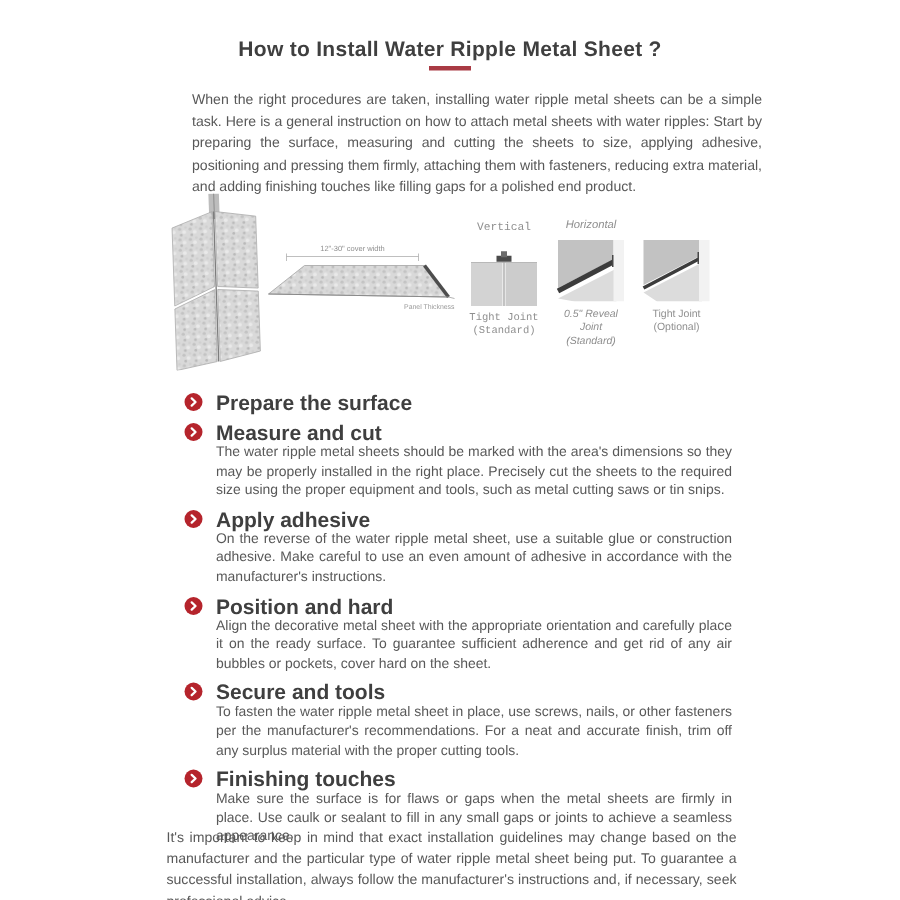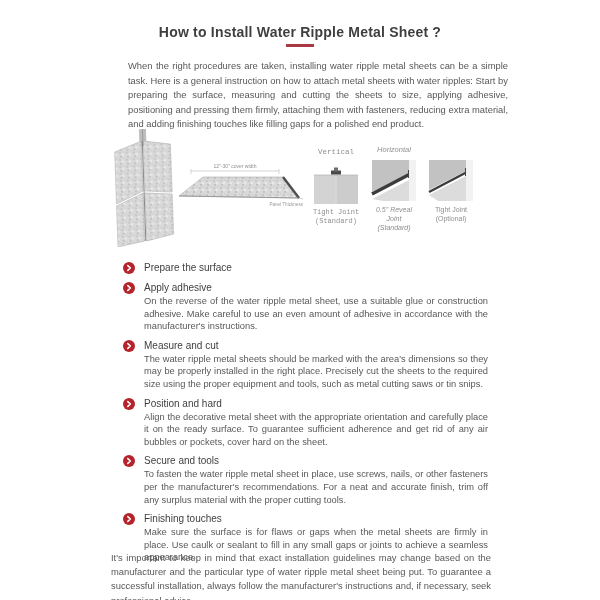--- a/index.html
+++ b/index.html
@@ -24,21 +24,21 @@
   .j1{left:311px;top:20px;font-family:Liberation Mono, monospace;}
   .j2{left:369px;top:17px;font-style:italic;}
   .j3{left:426px;top:17px;}
 
   .steps{position:absolute;top:262px;left:123px;width:368px;}
   .step{display:flex;margin-bottom:7px;}
   .step-icon{width:12px;height:12px;border-radius:50%;background:#b5242c;flex:none;
              display:flex;align-items:center;justify-content:center;margin-top:0;}
   .step-icon svg{display:block;}
   .step-body{margin-left:9px;}
-  .step-title{font-size:10px;font-weight:400;color:#3f3f3f;line-height:12px;margin-bottom:1px;}
+  .step-title{font-size:14px;font-weight:700;color:#3f3f3f;line-height:12px;margin-bottom:1px;}
   .step-desc{font-size:9.3px;line-height:12.6px;color:#585858;text-align:justify;width:344px;}
 
   .closing{position:absolute;top:551px;left:111px;width:380px;font-size:9.4px;
            line-height:14.2px;color:#585858;text-align:justify;}
 
   svg text{font-family:"Liberation Sans","DejaVu Sans",sans-serif;}
 </style>
 </head>
 <body>
 
@@ -150,44 +150,44 @@
       </div>
     </div>
 
     <div class="step">
       <span class="step-icon">
         <svg width="8" height="8" viewBox="0 0 10 10">
             <path d="M3.5 2 L6.7 5 L3.5 8" stroke="#ffffff" stroke-width="1.9" fill="none" stroke-linecap="round" stroke-linejoin="round"></path>
           </svg>
       </span>
       <div class="step-body">
+        <div class="step-title">Measure and cut</div>
+        <div class="step-desc">The water ripple metal sheets should be marked with the area's dimensions so they may be properly installed in the right place. Precisely cut the sheets to the required size using the proper equipment and tools, such as metal cutting saws or tin snips.</div>
+      </div>
+    </div>
+
+    <div class="step">
+      <span class="step-icon">
+        <svg width="8" height="8" viewBox="0 0 10 10">
+            <path d="M3.5 2 L6.7 5 L3.5 8" stroke="#ffffff" stroke-width="1.9" fill="none" stroke-linecap="round" stroke-linejoin="round"></path>
+          </svg>
+      </span>
+      <div class="step-body">
         <div class="step-title">Apply adhesive</div>
         <div class="step-desc">On the reverse of the water ripple metal sheet, use a suitable glue or construction adhesive. Make careful to use an even amount of adhesive in accordance with the manufacturer's instructions.</div>
       </div>
     </div>
 
     <div class="step">
       <span class="step-icon">
         <svg width="8" height="8" viewBox="0 0 10 10">
             <path d="M3.5 2 L6.7 5 L3.5 8" stroke="#ffffff" stroke-width="1.9" fill="none" stroke-linecap="round" stroke-linejoin="round"></path>
           </svg>
       </span>
       <div class="step-body">
-        <div class="step-title">Measure and cut</div>
-        <div class="step-desc">The water ripple metal sheets should be marked with the area's dimensions so they may be properly installed in the right place. Precisely cut the sheets to the required size using the proper equipment and tools, such as metal cutting saws or tin snips.</div>
-      </div>
-    </div>
-
-    <div class="step">
-      <span class="step-icon">
-        <svg width="8" height="8" viewBox="0 0 10 10">
-            <path d="M3.5 2 L6.7 5 L3.5 8" stroke="#ffffff" stroke-width="1.9" fill="none" stroke-linecap="round" stroke-linejoin="round"></path>
-          </svg>
-      </span>
-      <div class="step-body">
         <div class="step-title">Position and hard</div>
         <div class="step-desc">Align the decorative metal sheet with the appropriate orientation and carefully place it on the ready surface. To guarantee sufficient adherence and get rid of any air bubbles or pockets, cover hard on the sheet.</div>
       </div>
     </div>
 
     <div class="step">
       <span class="step-icon">
         <svg width="8" height="8" viewBox="0 0 10 10">
             <path d="M3.5 2 L6.7 5 L3.5 8" stroke="#ffffff" stroke-width="1.9" fill="none" stroke-linecap="round" stroke-linejoin="round"></path>
           </svg>

